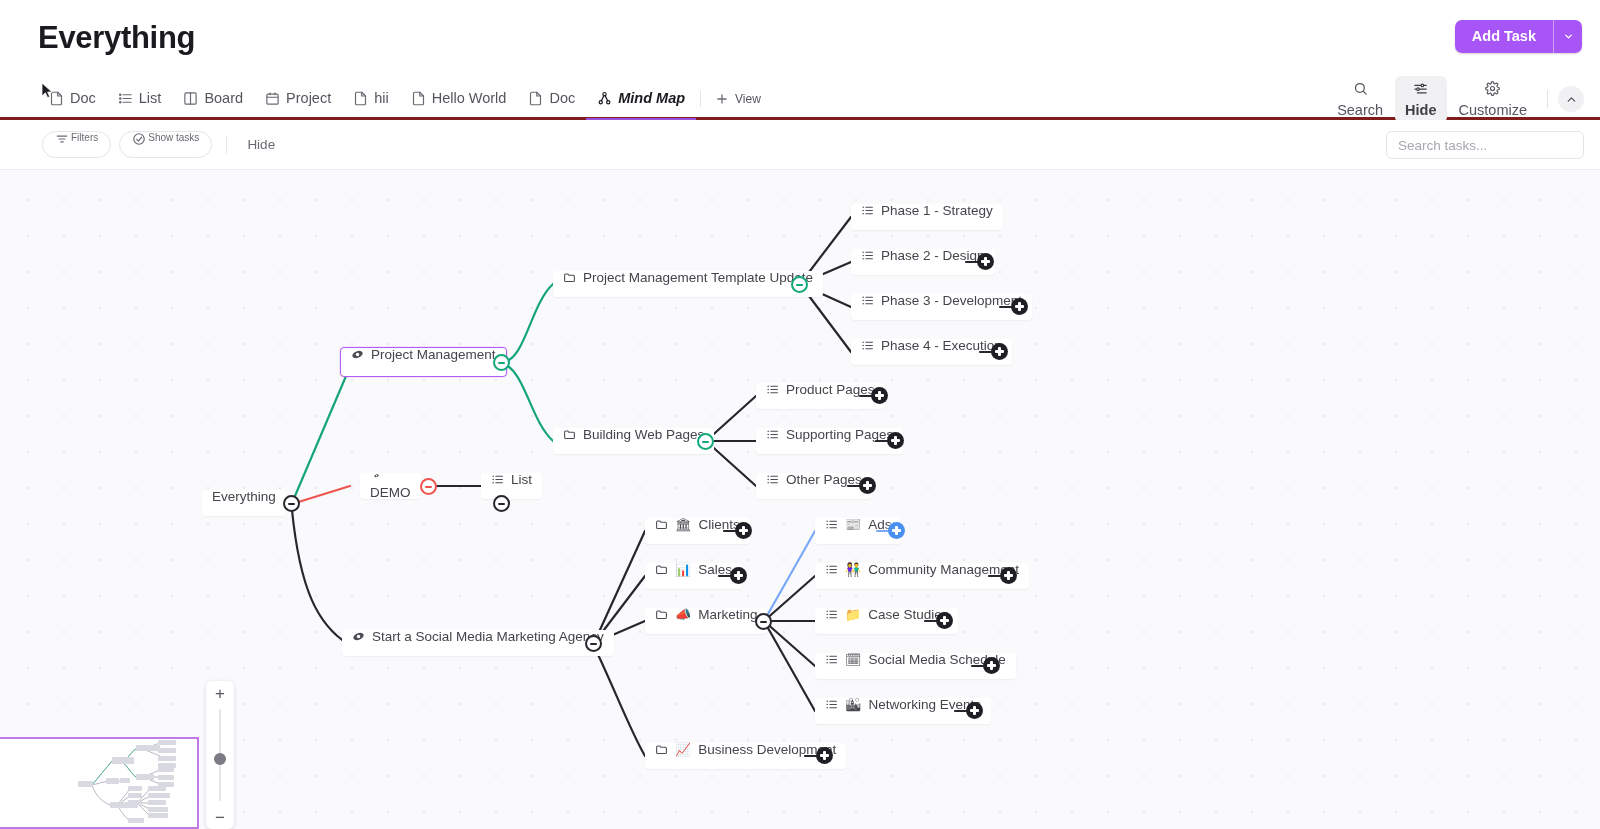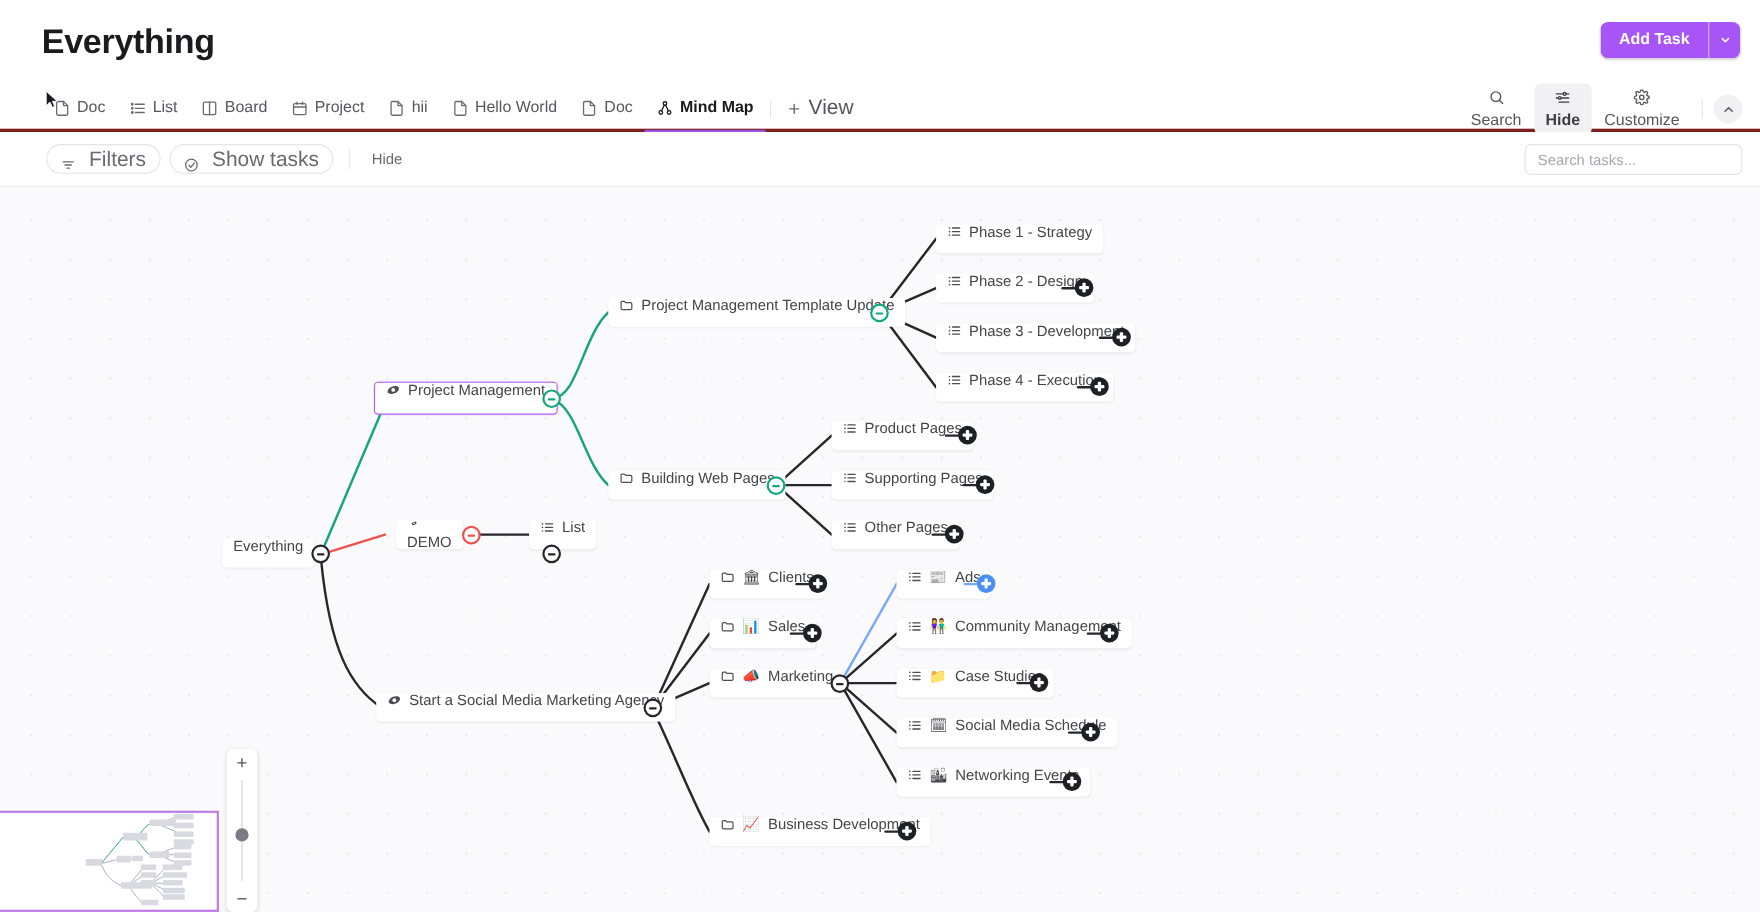--- a/index.html
+++ b/index.html
@@ -35,25 +35,25 @@
   .tabbar {
     position: absolute; left: 0; top: 78px; width: 1600px; height: 42px;
     border-bottom: 3px solid #7f1d1d; background: #fff;
   }
   .tabs { position: absolute; left: 38px; top: 0; height: 42px; display: flex; align-items: stretch; }
   .tab {
     display: flex; align-items: center; gap: 6px; padding: 0 11px; height: 42px;
     font-size: 14.5px; color: #56555e; cursor: pointer; white-space: nowrap;
     border-bottom: 2px solid transparent;
   }
-  .tab.active { color: #1b1a1f; font-weight: 600; border-bottom-color: #9b51e0; }
+  .tab.active { color: #1b1a1f; font-weight: 600; border-bottom-color: #9b51e0; font-style: italic; }
   .tab svg { display:block; flex: 0 0 auto; }
   .tab-divider { width: 1px; height: 16px; background: #e3e3e8; align-self: center; margin: 0 4px; }
   .addview { display:flex; align-items:center; gap:6px; padding:0 10px; height:42px;
-             font-size:19px; color:#56555e; cursor:pointer; }
+             font-size:12px; color:#56555e; cursor:pointer; }
 
   .hdr-right { position: absolute; right: 16px; top: 0; height: 42px; display: flex; align-items: center; gap: 2px; }
   .hdr-btn {
     display: flex; align-items: center; gap: 6px; padding: 5px 10px; border-radius: 6px;
     font-size: 14.5px; color: #56555e; cursor: pointer; background: transparent; border: none;
     font-family: inherit;
     flex-direction: column;
   }
   .hdr-btn.chip { background: #f1f1f4; }
   .hdr-btn.chip span { color: #3f3e46; font-weight: 600; }
@@ -63,23 +63,23 @@
     display:flex; align-items:center; justify-content:center; cursor:pointer; border:none;
   }
 
   
   .filterbar {
     position: absolute; left: 0; top: 120px; width: 1600px; height: 50px;
     border-bottom: 1px solid #ededf1; background: #fff;
   }
   .fb-left { position: absolute; left: 42px; top: 11px; display: flex; align-items: center; gap: 8px; }
   .pill {
-    display: flex; align-items: flex-end; gap: 12px; height: 27px; padding: 0 12px;
+    display: flex; align-items: flex-start; gap: 2px; height: 27px; padding: 0 12px;
     border: 1px solid #e4e4e9; border-radius: 14px; background: #fff;
-    font-size: 19px; color: #6a6972; cursor: pointer; white-space: nowrap;
+    font-size: 10px; color: #6a6972; cursor: pointer; white-space: nowrap;
   }
   .fb-divider { width: 1px; height: 18px; background: #e7e7eb; margin: 0 6px; }
   .fb-plain { font-size: 13.5px; color: #6a6972; cursor: pointer; padding: 0 6px; }
   .search-tasks {
     position: absolute; right: 16px; top: 11px; width: 198px; height: 28px;
     border: 1px solid #e4e4e9; border-radius: 6px; background: #fff;
     font-size: 13.5px; color: #3f3e46; padding: 0 11px; outline: none;
     font-family: inherit;
   }
   .search-tasks::placeholder { color: #a9a8b2; }

